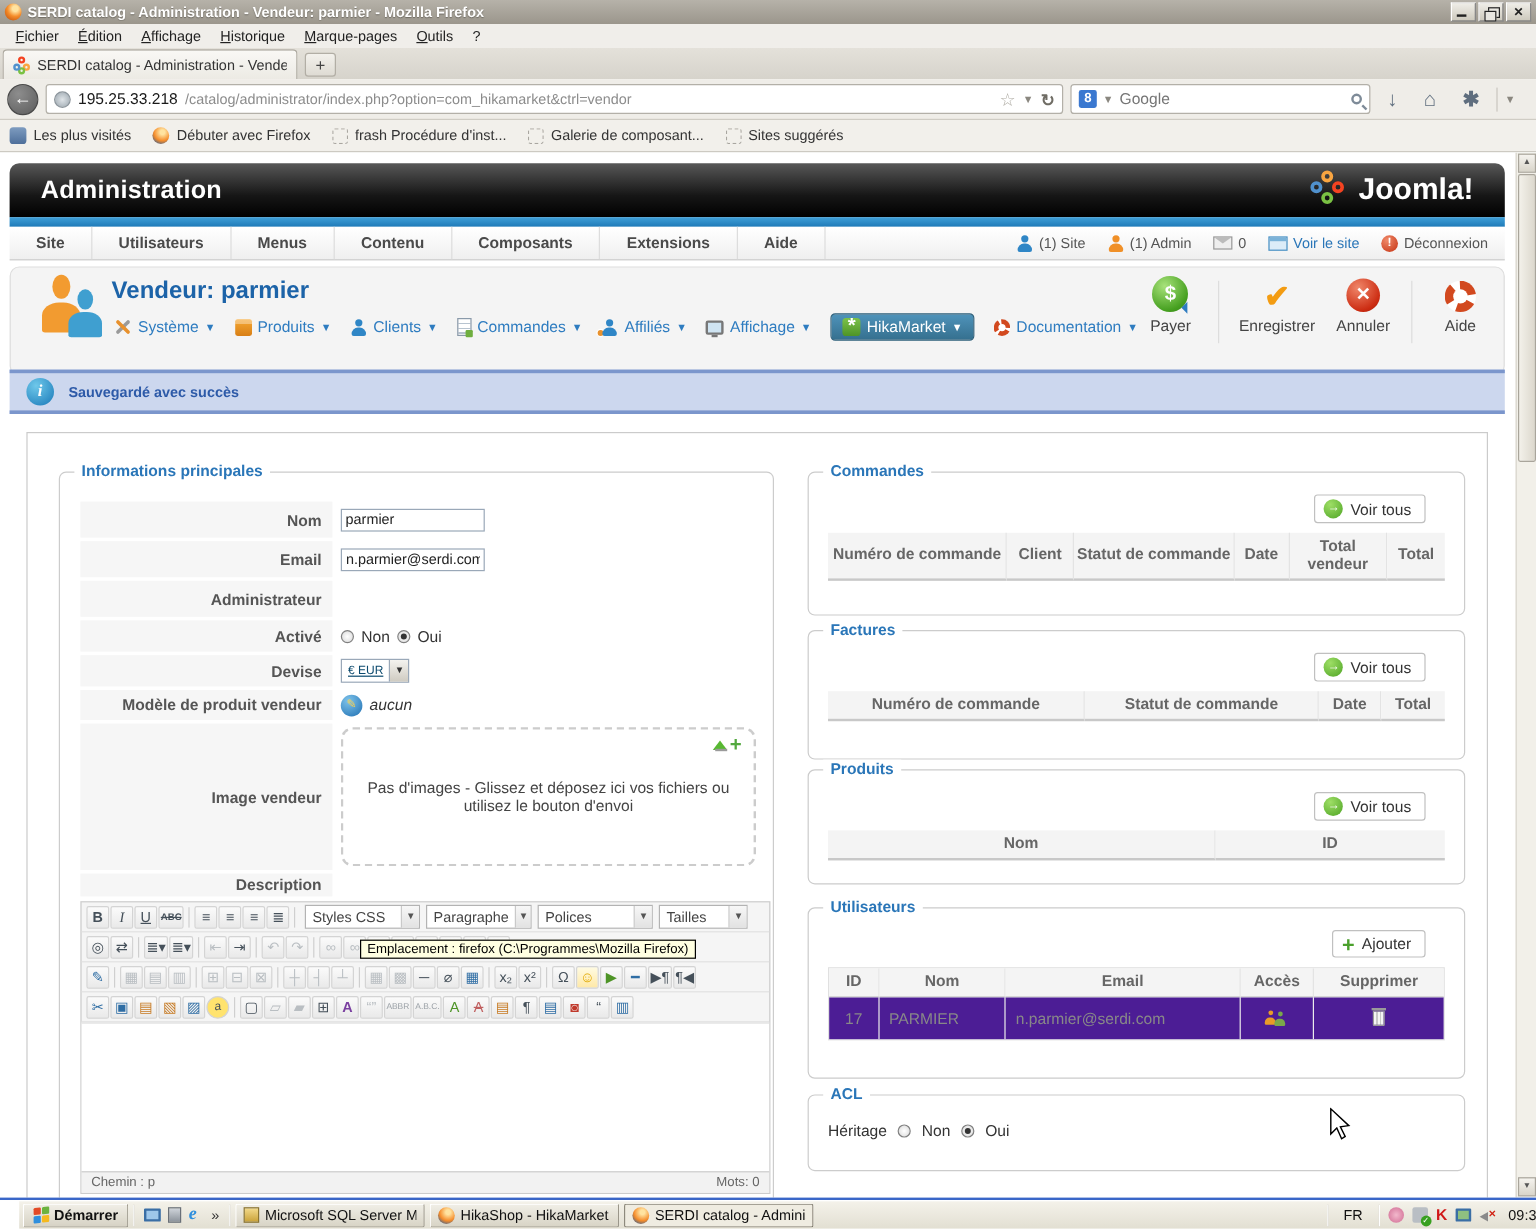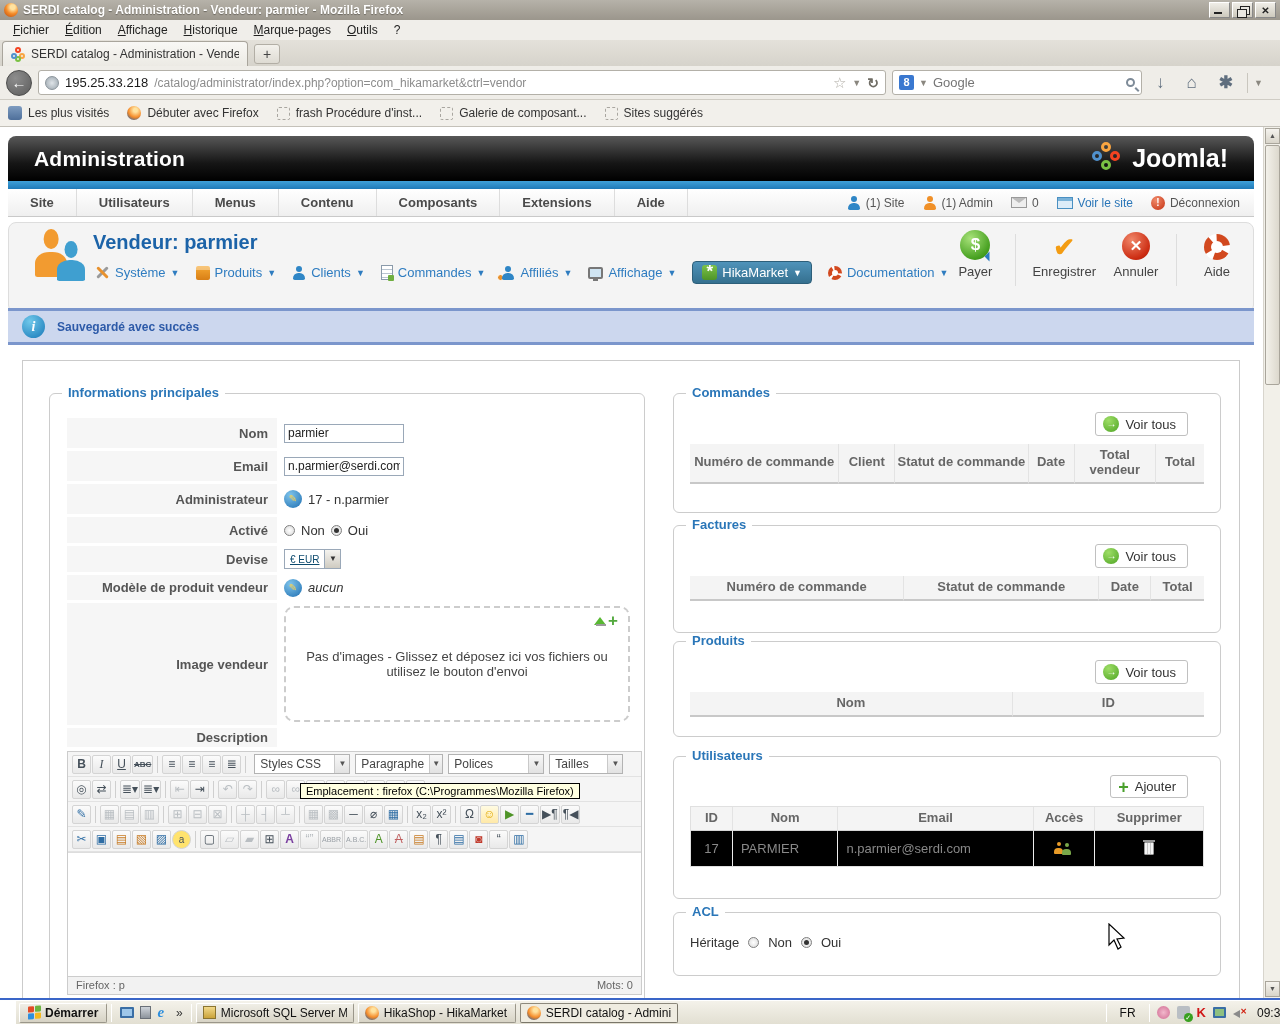--- a/index.html
+++ b/index.html
@@ -207,21 +207,21 @@
     color:#fff; font-size:10px; font-weight:bold; text-align:center; line-height:16px; flex:none;}
   .go-ic::before { content:"→"; }
   .add-ic { color:#4aa02c; font-size:18px; font-weight:bold; line-height:14px; }
   .thead { display:flex; margin:0 16px; }
   .th { background:#f4f4f4; color:#666; font-weight:bold; font-size:13px; display:flex; align-items:center;
     justify-content:center; text-align:center; border-right:1px solid #e3e3e3; border-bottom:2px solid #c8c8c8;
     line-height:1.15; padding:4px 2px;}
   .th:last-child { border-right:none; }
   .tbl-u { margin:0 16px; border:1px solid #e0e0e0; }
   .tbl-u .th { border-bottom:1px solid #d5d5d5; }
-  .trow { display:flex; background:#000000; }
+  .trow { display:flex; background:#4c1d95; }
   .td { font-size:13px; color:#888; display:flex; align-items:center; padding:10px 8px; border-right:1px solid #ececec; }
   .td:last-child { border-right:none; }
   .acc-ic { position:relative; width:20px; height:13px; }
   .pm { position:absolute; width:10px; height:12px; }
   .pm::before { content:""; position:absolute; top:0; left:3px; width:4px; height:4px; border-radius:50%; background:var(--pc); }
   .pm::after { content:""; position:absolute; bottom:0; left:0; width:9px; height:6px; border-radius:4px 4px 1px 1px; background:var(--pc); }
   .trash-ic { width:10px; height:13px; background:linear-gradient(90deg,#f4f4f4 0 2px,#c8c8c8 2px 3px,#f4f4f4 3px 5px,#c8c8c8 5px 6px,#f4f4f4 6px 8px,#c8c8c8 8px 9px,#f4f4f4 9px); border:1px solid #9a9a9a; border-radius:1px; position:relative; }
   .trash-ic::before { content:""; position:absolute; left:-2px; top:-3px; width:12px; height:2px; background:#9a9a9a; }
   .aclrow { display:flex; align-items:center; gap:9px; padding:22px 0 0 16px; font-size:13px; color:#333; }
 
@@ -498,24 +498,20 @@
           </span>
       </div>
       <div class="frow" style="height:30px">
         <span class="flabel">Email</span>
         <span class="fval">
             <input class="txt" value="n.parmier@serdi.com" style="">
           </span>
       </div>
       <div class="frow" style="height:30px">
         <span class="flabel">Administrateur</span>
-        <span class="fval">
-            <span class="edit-ic"></span>
-            <span>17 - n.parmier</span>
-          </span>
       </div>
       <div class="frow" style="height:26px">
         <span class="flabel">Activé</span>
         <span class="fval">
           <span class="radio"></span>
             <span>Non</span>
           <span class="radio on"></span>
             <span>Oui</span>
         </span>
       </div>
@@ -654,21 +650,21 @@
             <span class="ticon del">A</span>
             <span class="ticon o">▤</span>
             <span class="ticon ">¶</span>
             <span class="ticon b">▤</span>
             <span class="ticon r">◙</span>
             <span class="ticon ">“</span>
             <span class="ticon b">▥</span>
           </div>
         <div class="earea"></div>
         <div class="estatus">
-          <span>Firefox : p</span>
+          <span>Chemin : p</span>
           <span>Mots: 0</span>
         </div>
       </div>
     </div>
 
     <div class="fieldset fs-r" style="top:32px; height:120px;">
       <span class="legend">Commandes</span>
       <div class="btnrow">
           <span class="wbtn2">
             <span class="go-ic"></span>

